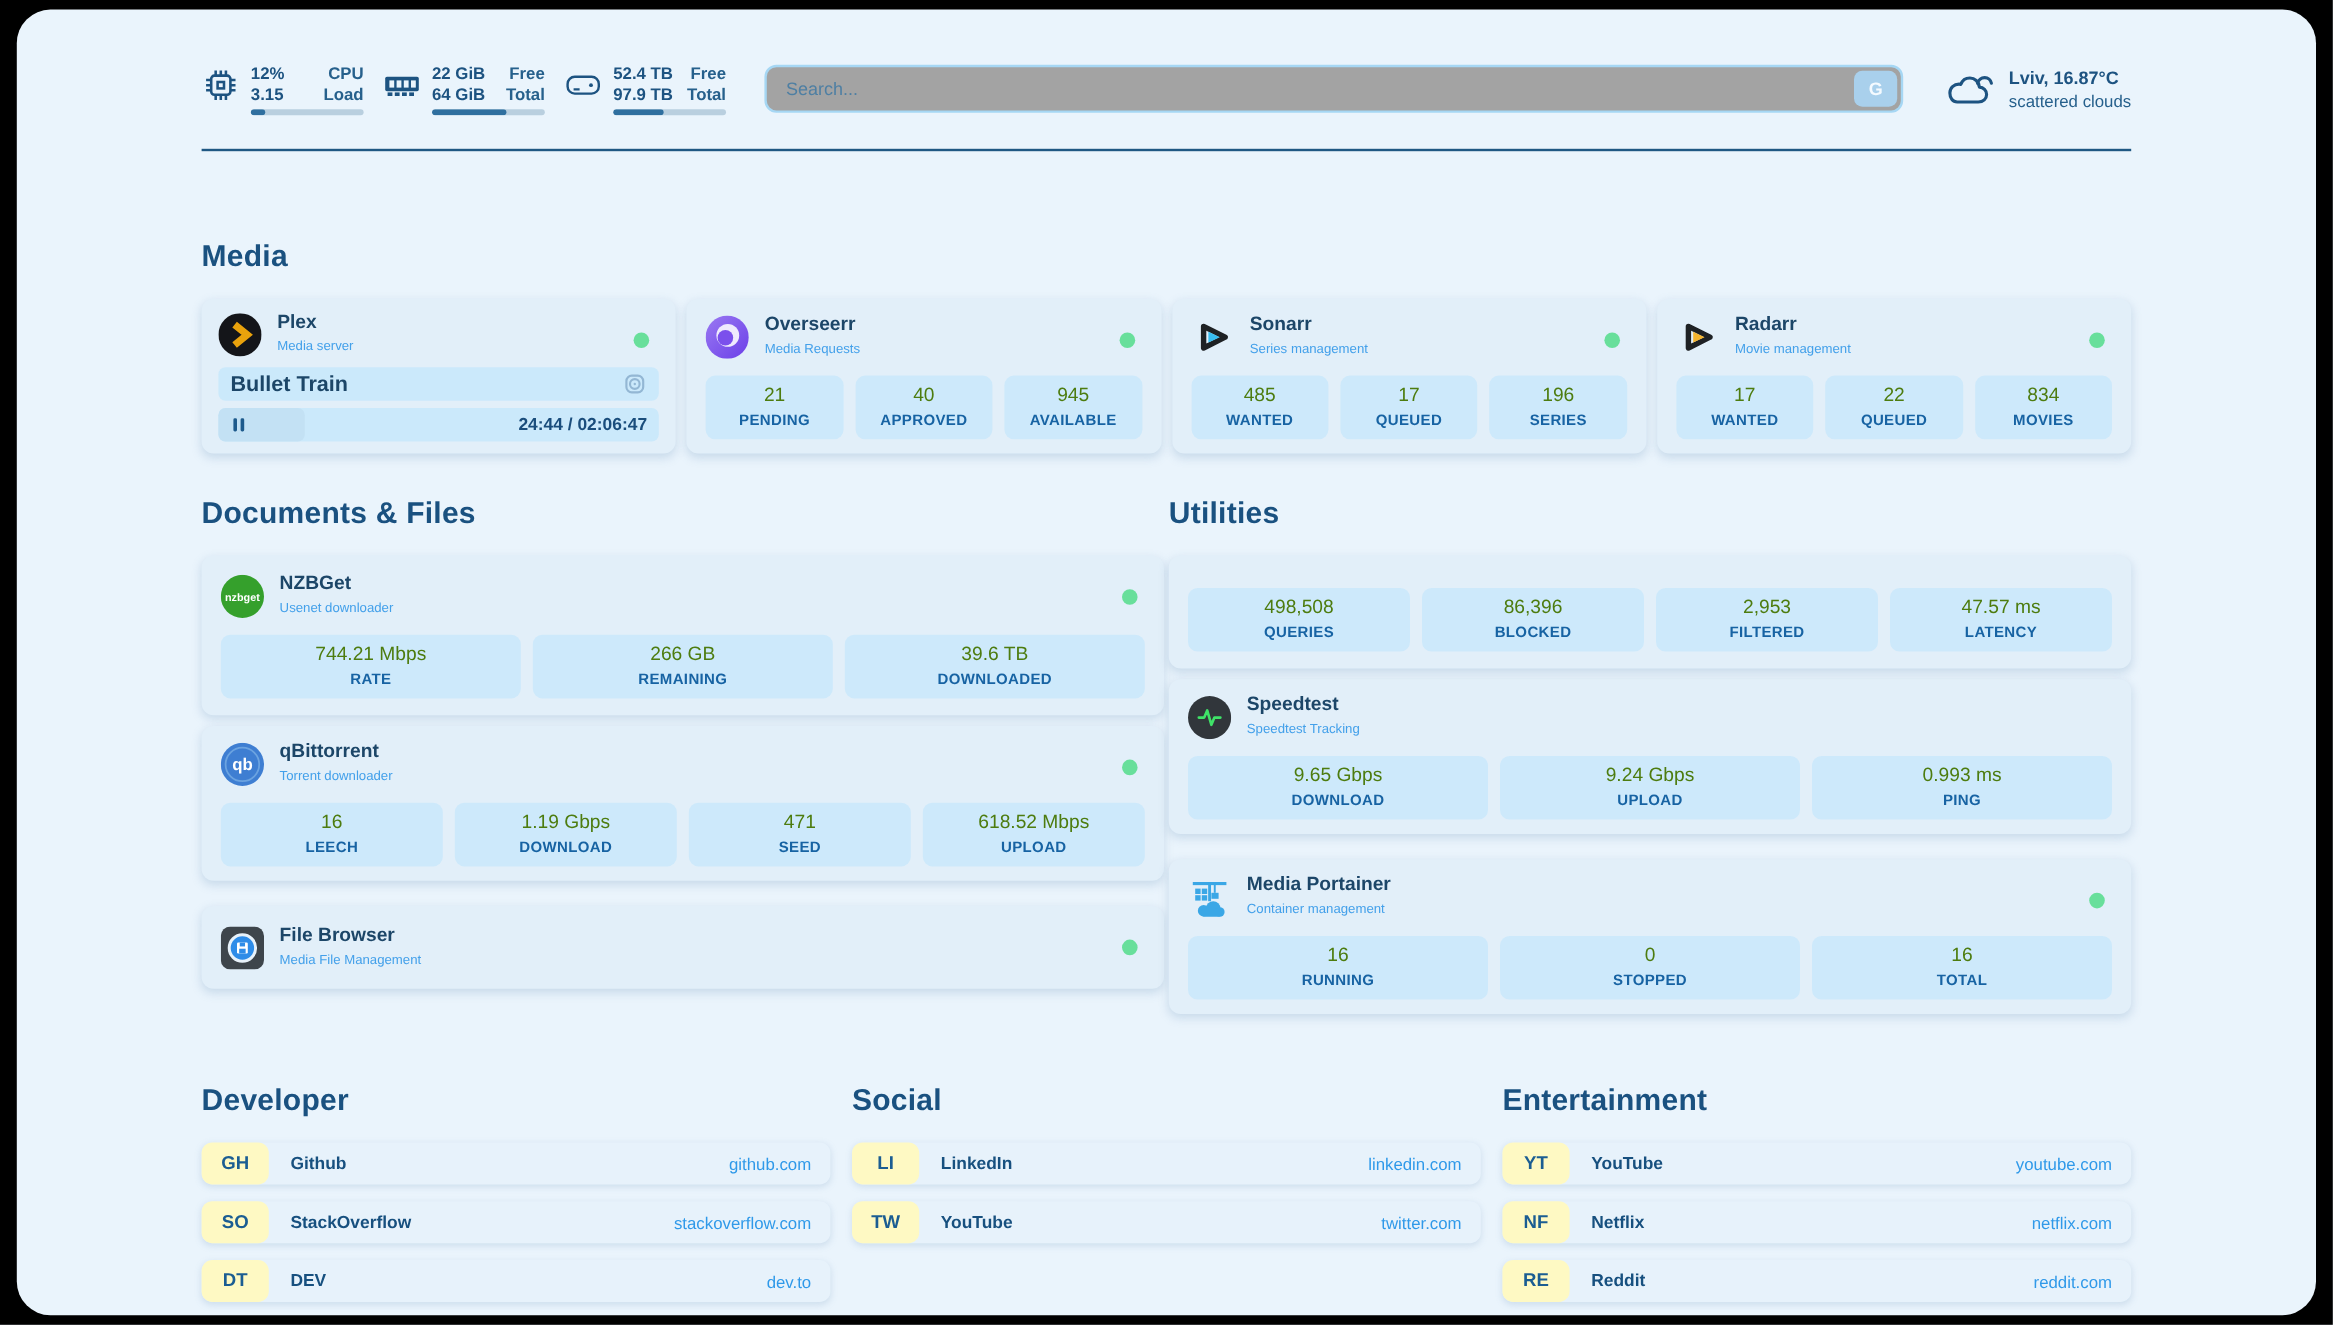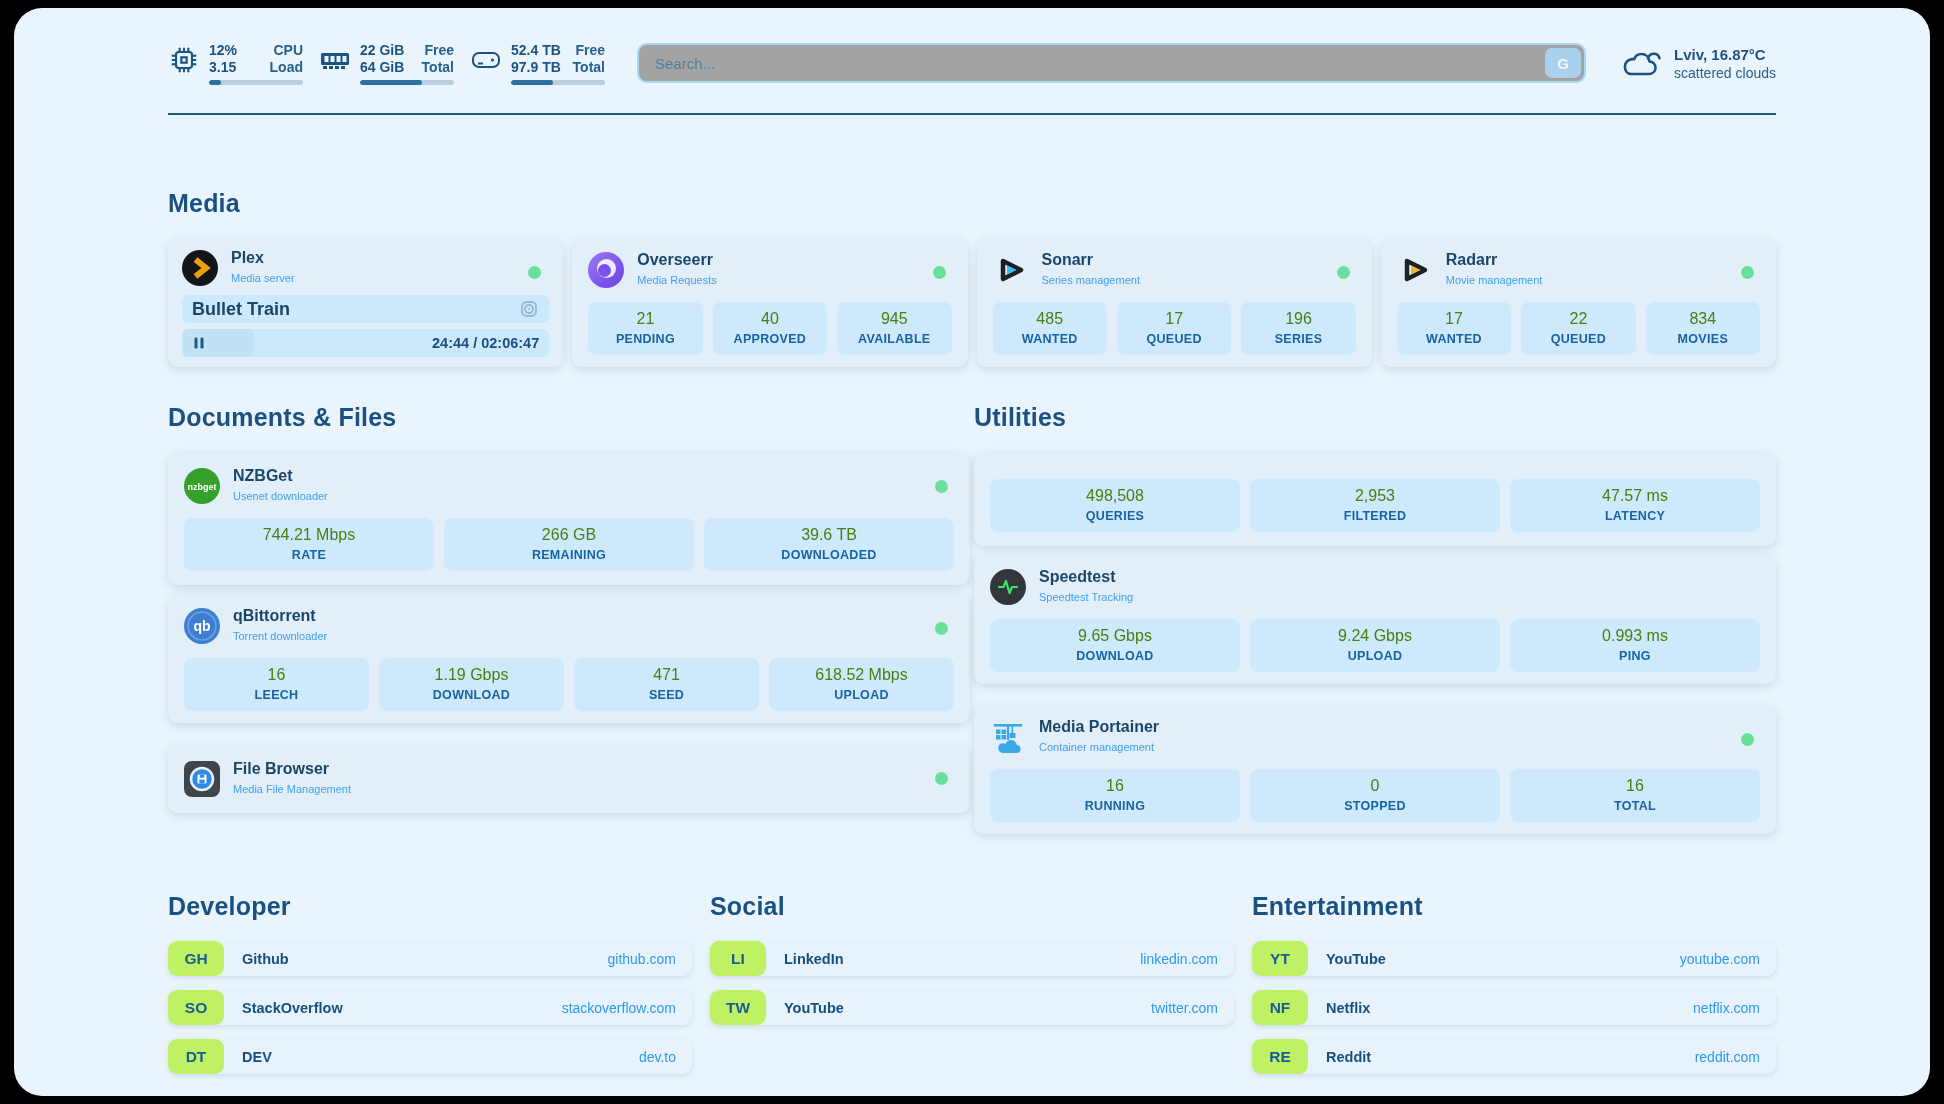--- a/index.html
+++ b/index.html
@@ -5,21 +5,21 @@
   * { box-sizing: border-box; }
   html,body { margin:0; padding:0; }
   body {
     width:1944px; height:1104px; position:relative;
     background:#000; font-family:"Liberation Sans", sans-serif;
     -webkit-font-smoothing:antialiased;
   }
   .panel {
     position:absolute; left:14px; right:14px; top:8px; bottom:8px;
     background:#eaf4fc; border-radius:28px;
-    padding:31px 154px 0 154px; overflow:hidden;
+    padding:42px 154px 0 154px; overflow:hidden;
   }
 
   
   .topbar { display:flex; align-items:center; height:48px; }
   .hw-stats { display:flex; gap:16px; flex:none; }
   .hw-group { display:flex; align-items:flex-start; }
   .hw-icon { width:32px; height:32px; flex:none; margin-right:9px; margin-top:2px; color:#1d5381; }
   .hw-body { width:94px; }
   .hw-cols { display:flex; justify-content:space-between; }
   .hw-col { font-size:14px; line-height:17px; font-weight:700; color:#1d5381; }
@@ -85,21 +85,21 @@
   .np-pause { width:14px; height:14px; color:#1d5a8c; z-index:1; cursor:pointer; }
   .np-time { margin-left:auto; font-size:14.5px; font-weight:700; color:#1a4d7c; z-index:1; }
 
   
   .link-row {
     display:flex; align-items:center; height:35px; background:#e7f2fb;
     border-radius:9px; box-shadow:0 2px 5px rgba(122,158,194,.25);
     margin-bottom:14px; cursor:pointer;
   }
   .link-abbr {
-    width:56px; align-self:stretch; background:#bef264; border-radius:9px;
+    width:56px; align-self:stretch; background:#fef9c3; border-radius:9px;
     display:flex; align-items:center; justify-content:center;
     font-size:15.5px; font-weight:700; color:#1b5d92; flex:none;
   }
   .link-name { margin-left:18px; font-size:14.5px; font-weight:600; color:#17507f; }
   .link-url { margin-left:auto; margin-right:16px; font-size:14px; font-weight:500; color:#2f99e9; }
 
   svg { display:block; }
 </style>
 </head>
 <body>
@@ -450,20 +450,24 @@
 
     <div>
       <h2 class="sec-title">Utilities</h2>
       <div class="col-stack">
 
         <div class="card" style="padding:14px 16px;">
           <div class="stat-row">
             <div class="stat-box">
               <div class="stat-num">498,508</div>
               <div class="stat-label">QUERIES</div>
+            </div>
+            <div class="stat-box">
+              <div class="stat-num">86,396</div>
+              <div class="stat-label">BLOCKED</div>
             </div>
             <div class="stat-box">
               <div class="stat-num">2,953</div>
               <div class="stat-label">FILTERED</div>
             </div>
             <div class="stat-box">
               <div class="stat-num">47.57 ms</div>
               <div class="stat-label">LATENCY</div>
             </div>
           </div>

